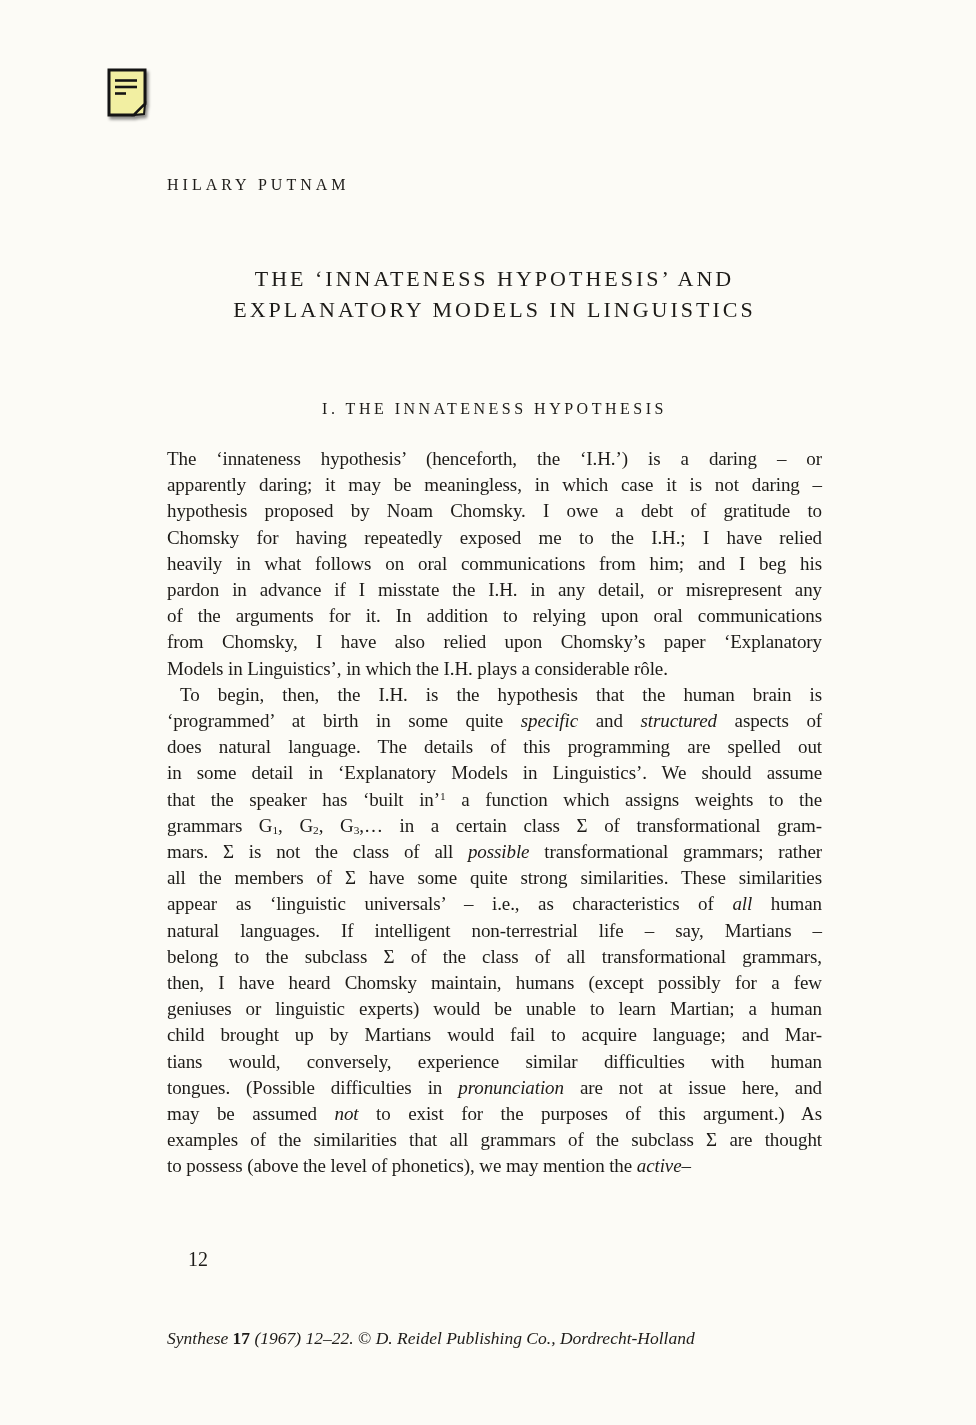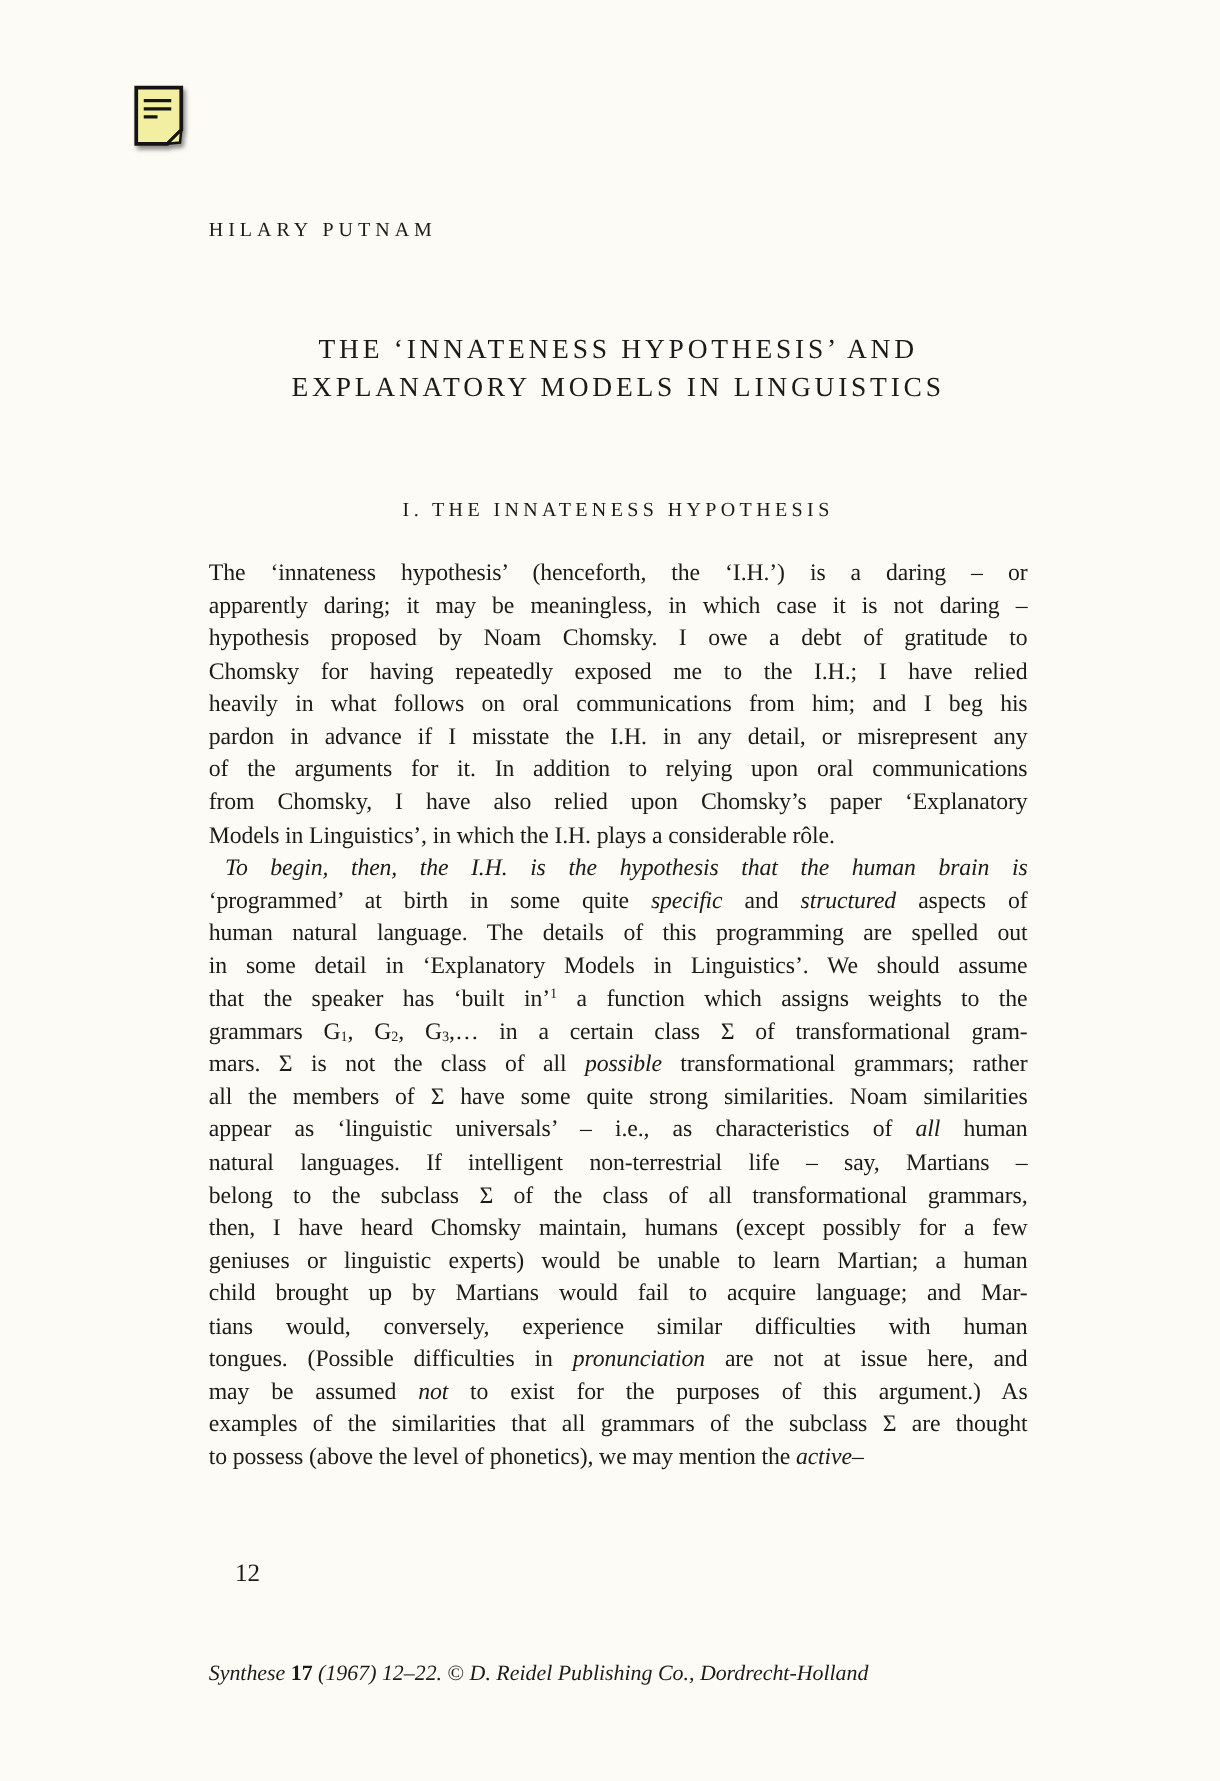--- a/index.html
+++ b/index.html
@@ -31,21 +31,21 @@
     position:absolute; left:167px; top:400px; width:655px;
     text-align:center; font-size:16px; letter-spacing:3.5px;
     white-space:nowrap;
   }
   .body-text {
     position:absolute; left:167px; top:446px; width:655px;
     font-size:19px; line-height:26.2px; letter-spacing:-0.1px;
   }
   .line { text-align:justify; text-align-last:justify; }
   .line.last { text-align-last:left; }
-  .para.indent-first .line:first-child { text-indent:13px;font-style:italic; }
+  .para.indent-first .line:first-child { text-indent:13px; }
   sup { font-size:0.6em; line-height:0; vertical-align:0.55em; }
   sub { font-size:0.6em; line-height:0; vertical-align:-0.18em; }
   .page-number {
     position:absolute; left:188px; top:1248px; font-size:20px;
   }
   .footer {
     position:absolute; left:167px; top:1328px; width:655px;
     font-size:17.5px; white-space:nowrap;
   }
   .footer .i, .body-text .i { font-style:italic; }
@@ -83,26 +83,26 @@
         <div class="line"><span>Chomsky for having repeatedly exposed me to the I.H.; I have relied</span></div>
         <div class="line"><span>heavily in what follows on oral communications from him; and I beg his</span></div>
         <div class="line"><span>pardon in advance if I misstate the I.H. in any detail, or misrepresent any</span></div>
         <div class="line"><span>of the arguments for it. In addition to relying upon oral communications</span></div>
         <div class="line"><span>from Chomsky, I have also relied upon Chomsky’s paper ‘Explanatory</span></div>
         <div class="line last"><span>Models in Linguistics’, in which the I.H. plays a considerable rôle.</span></div>
       </div>
       <div class="para indent-first">
         <div class="line"><span>To begin, then, the I.H. is the hypothesis that the human brain is</span></div>
         <div class="line"><span>‘programmed’ at birth in some quite </span><span class="i">specific</span><span> and </span><span class="i">structured</span><span> aspects of</span></div>
-        <div class="line"><span>human natural language. The details of this programming are spelled out</span></div>
+        <div class="line"><span>does natural language. The details of this programming are spelled out</span></div>
         <div class="line"><span>in some detail in ‘Explanatory Models in Linguistics’. We should assume</span></div>
         <div class="line"><span>that the speaker has ‘built in’</span><sup>1</sup><span> a function which assigns weights to the</span></div>
         <div class="line"><span>grammars G</span><sub>1</sub><span>, G</span><sub>2</sub><span>, G</span><sub>3</sub><span>,… in a certain class Σ of transformational gram-</span></div>
         <div class="line"><span>mars. Σ is not the class of all </span><span class="i">possible</span><span> transformational grammars; rather</span></div>
-        <div class="line"><span>all the members of Σ have some quite strong similarities. Noam similarities</span></div>
+        <div class="line"><span>all the members of Σ have some quite strong similarities. These similarities</span></div>
         <div class="line"><span>appear as ‘linguistic universals’ – i.e., as characteristics of </span><span class="i">all</span><span> human</span></div>
         <div class="line"><span>natural languages. If intelligent non-terrestrial life – say, Martians –</span></div>
         <div class="line"><span>belong to the subclass Σ of the class of all transformational grammars,</span></div>
         <div class="line"><span>then, I have heard Chomsky maintain, humans (except possibly for a few</span></div>
         <div class="line"><span>geniuses or linguistic experts) would be unable to learn Martian; a human</span></div>
         <div class="line"><span>child brought up by Martians would fail to acquire language; and Mar-</span></div>
         <div class="line"><span>tians would, conversely, experience similar difficulties with human</span></div>
         <div class="line"><span>tongues. (Possible difficulties in </span><span class="i">pronunciation</span><span> are not at issue here, and</span></div>
         <div class="line"><span>may be assumed </span><span class="i">not</span><span> to exist for the purposes of this argument.) As</span></div>
         <div class="line"><span>examples of the similarities that all grammars of the subclass Σ are thought</span></div>

